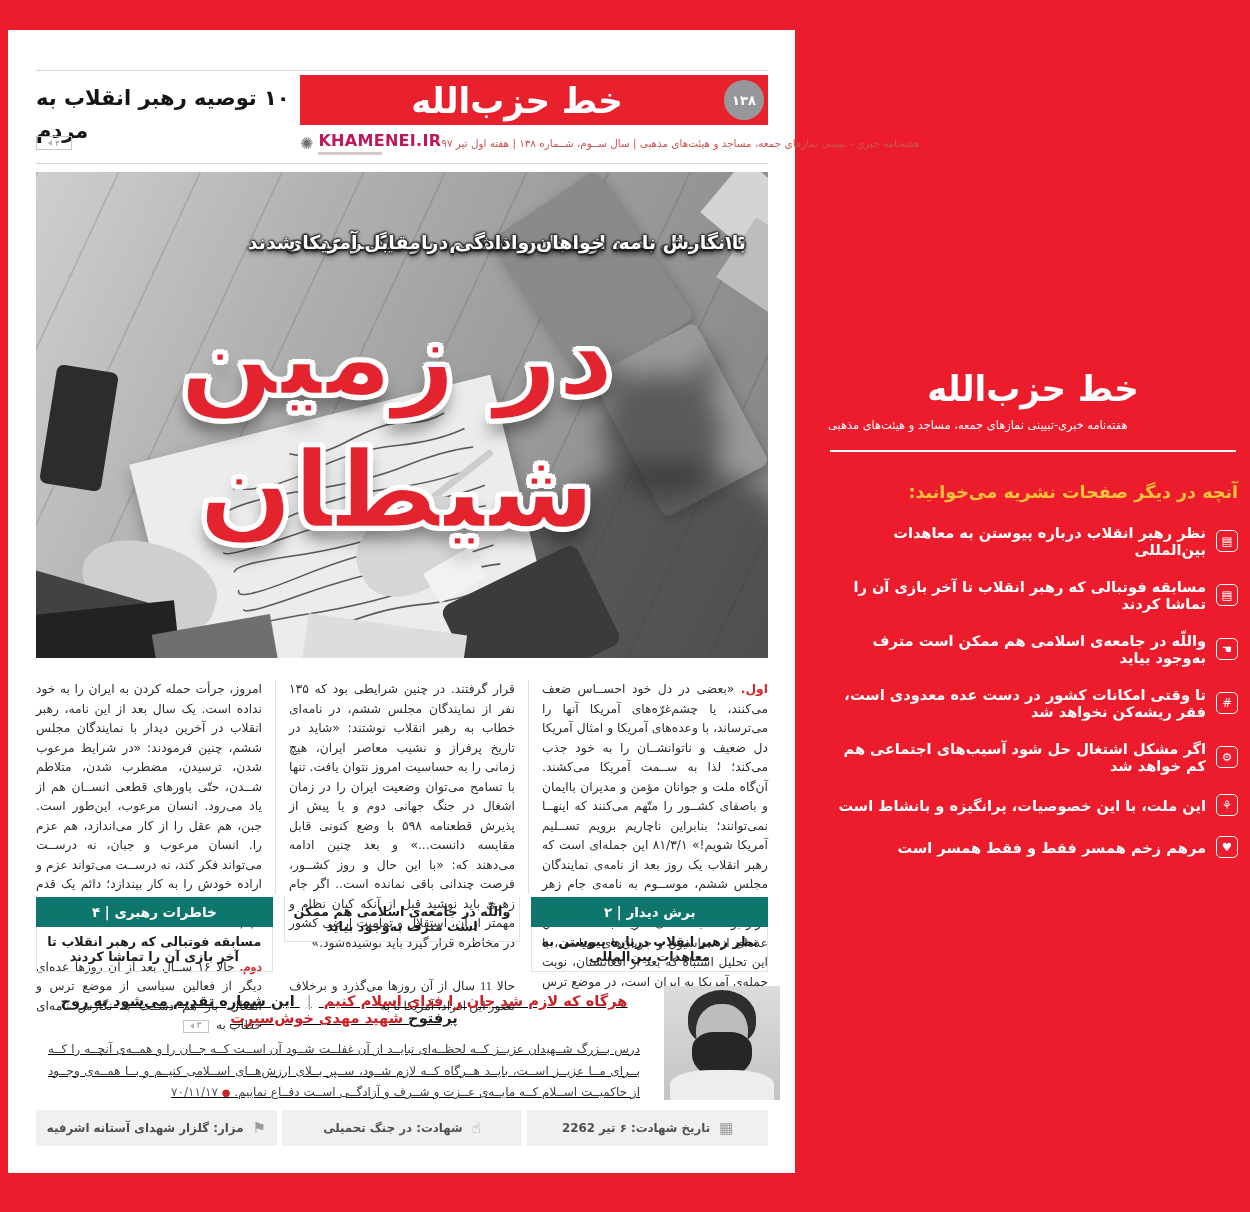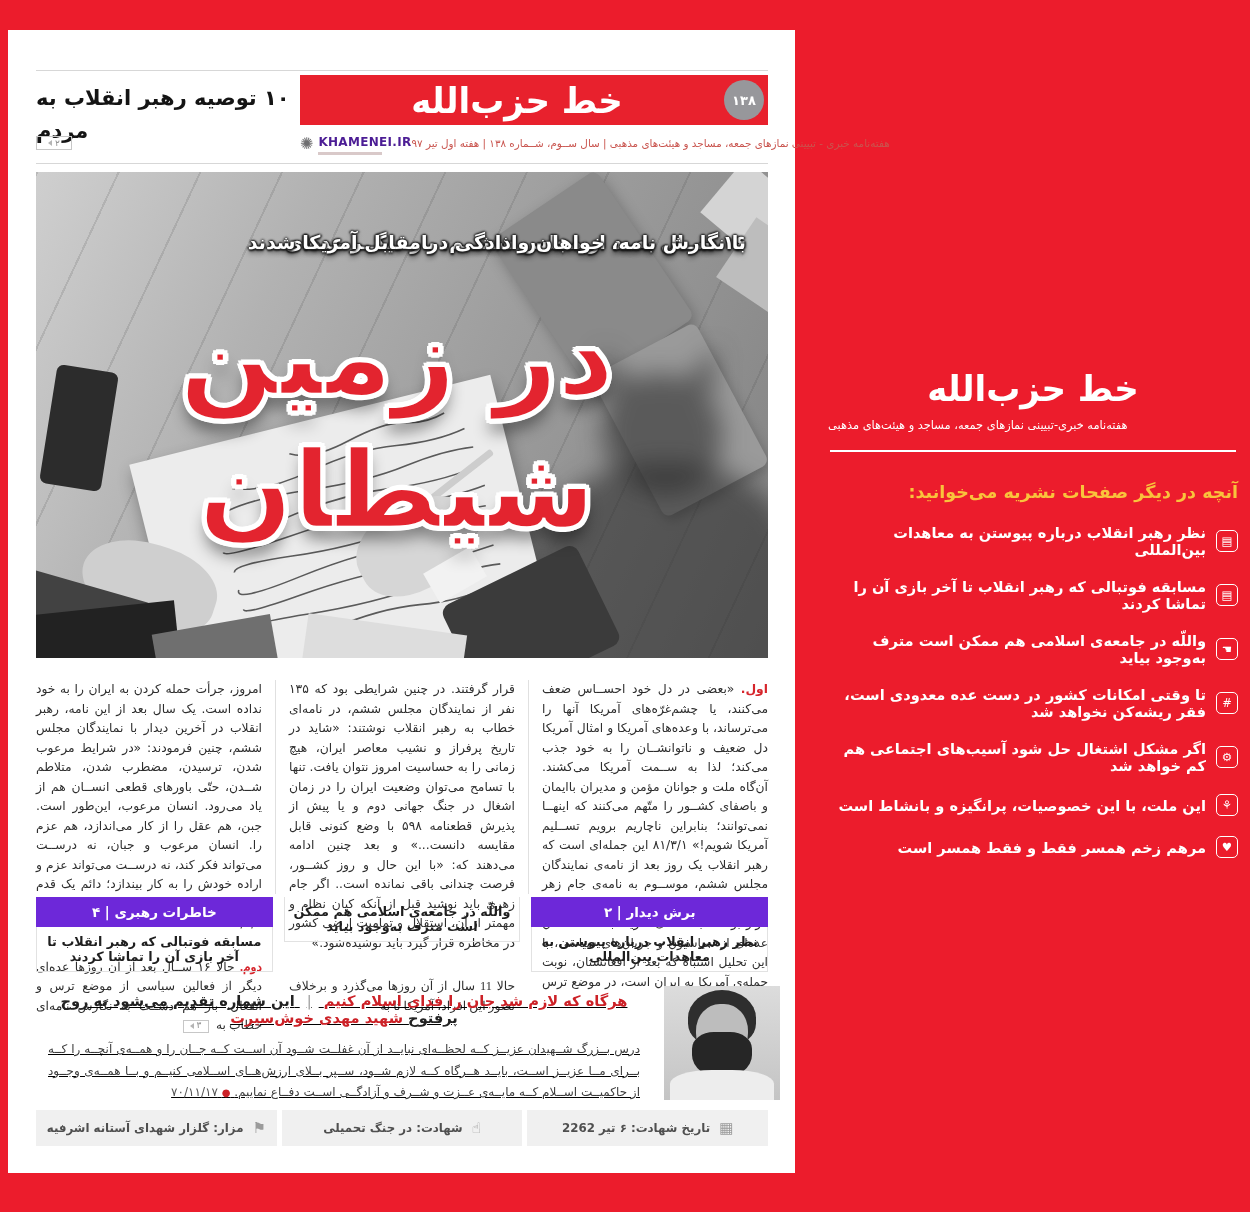--- a/index.html
+++ b/index.html
@@ -47,21 +47,21 @@
     border-radius:50%; background:#97979b; color:#fff;
     display:flex; align-items:center; justify-content:center;
     font-size:13px; font-weight:bold;
   }
   .strip {
     position:absolute; left:292px; top:99px; width:468px; height:28px;
     display:flex; align-items:center; justify-content:space-between;
   }
   .brand { display:flex; align-items:center; gap:5px; }
   .brand-emblem { color:#6e6e70; font-size:16px; }
-  .brand-text { color:#4c1d95; font-weight:bold; font-size:12px; letter-spacing:.3px; }
+  .brand-text { color:#be185d; font-weight:bold; font-size:16px; letter-spacing:.3px; }
   .brand-tagline { width:64px; height:3px; background:#d9c9c9; margin-top:2px; }
   .strip-text { direction:rtl; color:#c9544e; font-size:10.4px; white-space:nowrap; }
 
   
   .hero {
     position:absolute; left:28px; top:142px; width:732px; height:486px;
     overflow:hidden;
     background:
       repeating-linear-gradient(115deg, rgba(70,70,70,.16) 0 2px, rgba(255,255,255,0) 2px 74px),
       linear-gradient(115deg,#cfcfcf 0%,#b2b2b2 30%,#9f9f9f 55%,#818181 100%);
@@ -127,21 +127,21 @@
     font-size:9px; color:#8f8f8f; vertical-align:middle; margin-right:4px; gap:2px;
   }
 
   
   .boxrow {
     position:absolute; left:28px; top:867px; width:732px;
     display:flex; direction:rtl; gap:11px;
   }
   .box { flex:1; }
   .box-header {
-    height:30px; background:#6d28d9; color:#fff;
+    height:30px; background:#0f766e; color:#fff;
     display:flex; align-items:center; justify-content:center;
     font-size:13.5px; font-weight:bold; direction:rtl;
   }
   .box-body {
     height:45px; border:1px solid #e2e2e2; border-top:none;
     display:flex; align-items:center; justify-content:center;
     font-size:12.8px; font-weight:bold; color:#1f1f1f; direction:rtl; text-align:center;
   }
 
   

